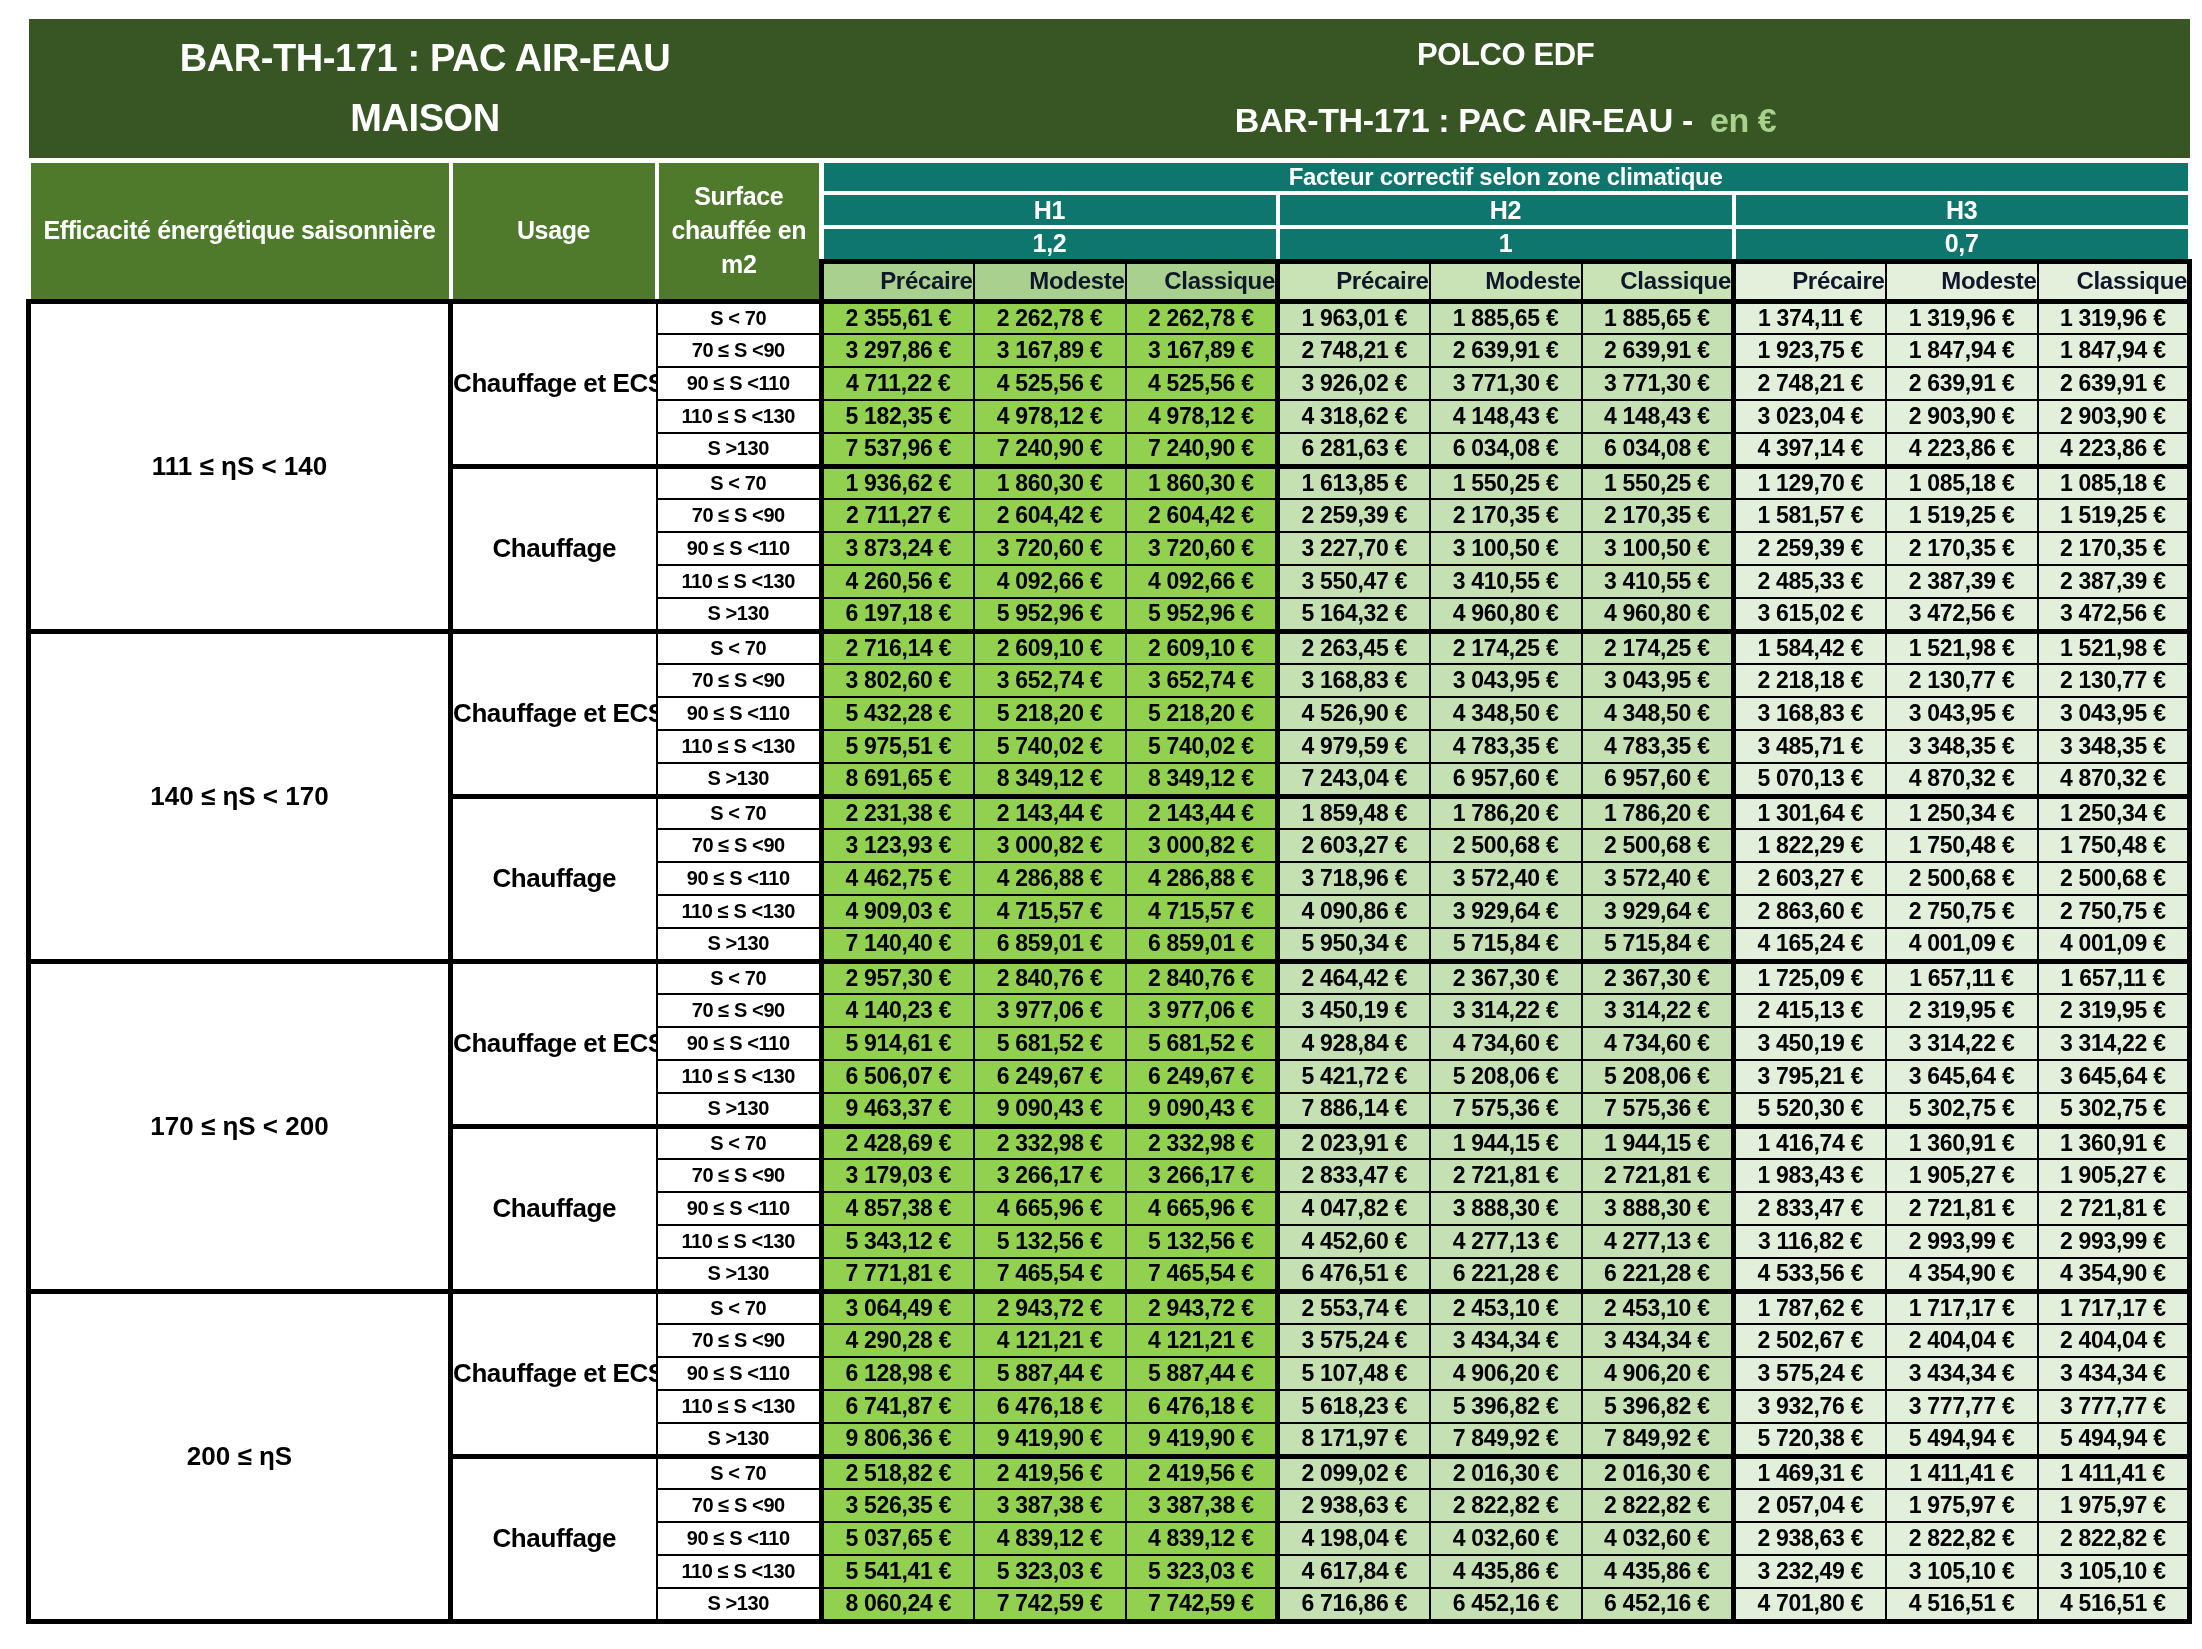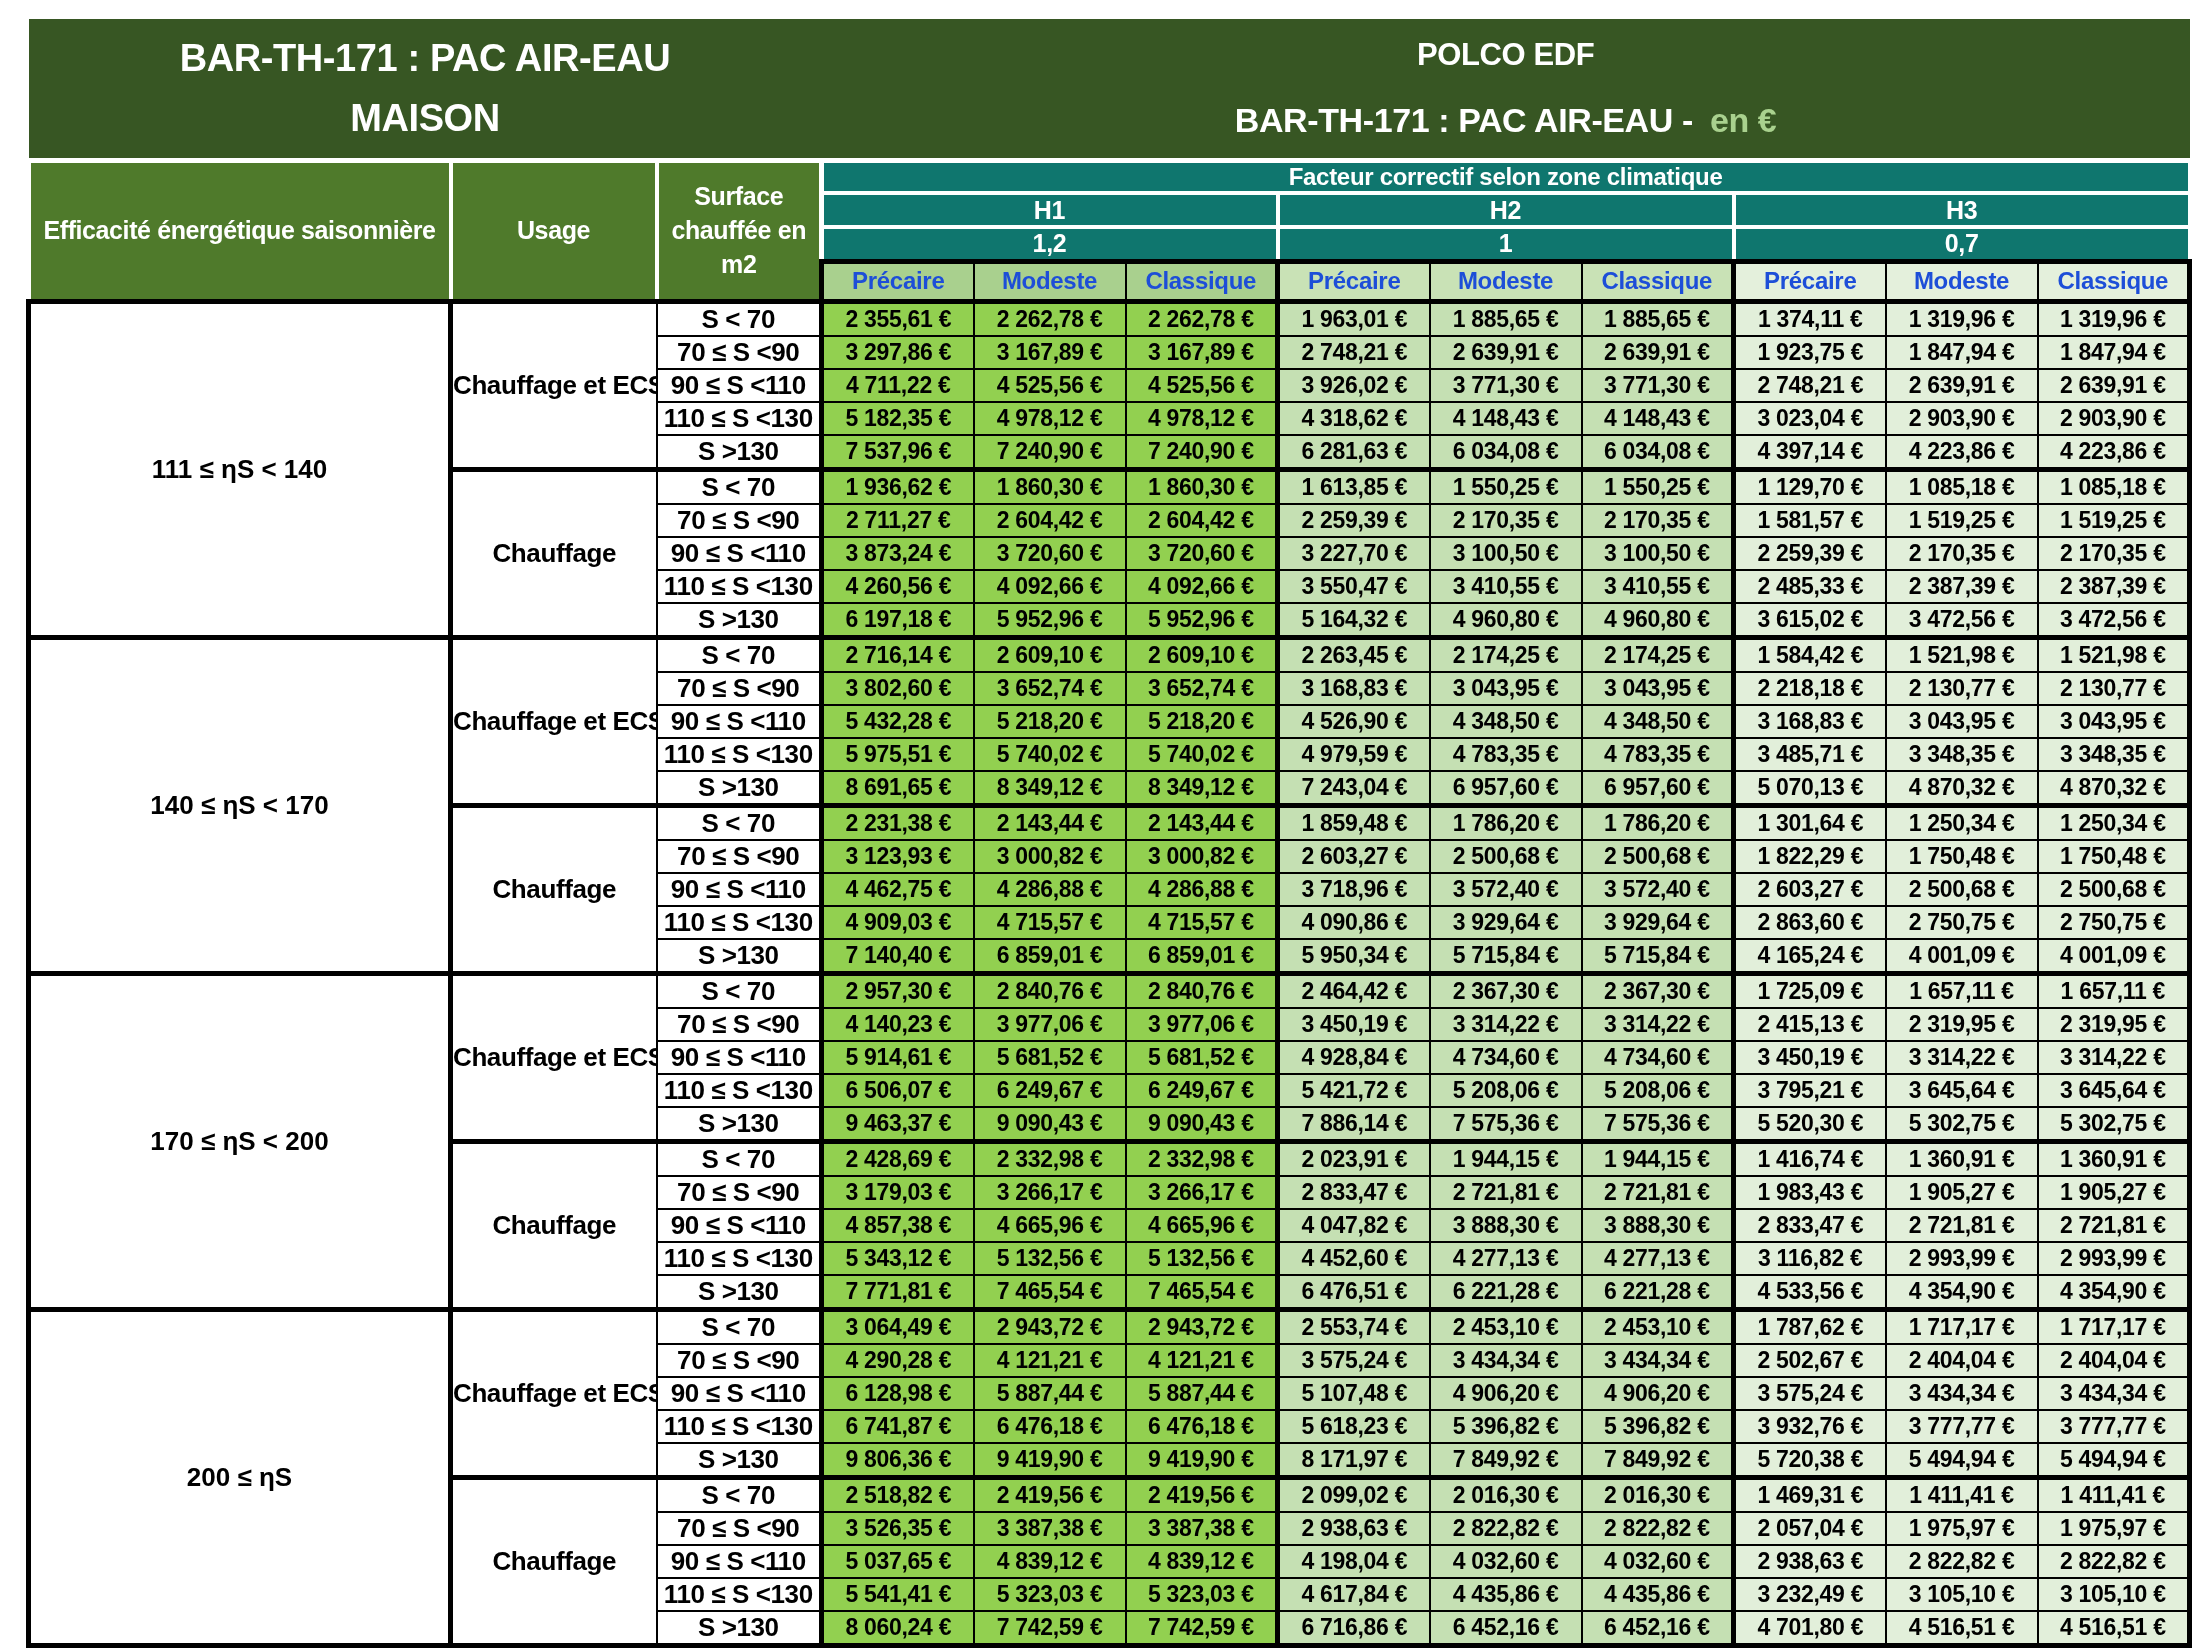--- a/index.html
+++ b/index.html
@@ -21,31 +21,31 @@
   
   .lhead{background:#4F7A2B;color:#ffffff;font-weight:bold;text-align:center;vertical-align:middle;
          border:4.3px solid #ffffff;font-size:25px;letter-spacing:-0.4px;}
   .lhead .wrap{white-space:normal;line-height:1.35;}
   .dk{background:#0f766e;color:#ffffff;font-weight:bold;text-align:center;vertical-align:middle;
       border:4.3px solid #ffffff;font-size:25px;letter-spacing:-0.3px;}
   .row-facteur{height:31px;}
   .row-zone{height:34px;}
   .row-factor{height:34px;}
   .row-cat{height:40px;}
-  .cat{font-weight:bold;color:#1d4ed8;text-align:center;vertical-align:middle;font-size:24px;
+  .cat{font-weight:bold;color:#0f172a;text-align:right;vertical-align:middle;font-size:24px;
        border:2.6px solid #000;border-top:5.2px solid #000;border-bottom:5.2px solid #000;letter-spacing:-0.3px;margin-top:24px;}
   .h1h{background:#A9D08E;} .h2h{background:#C9E2B6;} .h3h{background:#E4F0DC;}
 
   
   .data-row{height:33px;}
   .eff-cell{background:#ffffff;color:#000;font-size:26px;font-weight:600;text-align:center;vertical-align:middle;
             border:2.6px solid #000;border-left:5.2px solid #000;border-right:5.2px solid #000;}
   .usage-cell{background:#ffffff;color:#000;font-size:26px;font-weight:600;text-align:center;vertical-align:middle;
               border:2.6px solid #000;border-left:5.2px solid #000;letter-spacing:-0.4px;}
-  .surface-cell{background:#ffffff;color:#000;font-size:26px;font-weight:700;text-align:center;vertical-align:middle;
+  .surface-cell{background:#ffffff;color:#000;font-size:20px;font-weight:700;text-align:center;vertical-align:middle;
                 border:2.6px solid #000;border-right:5.2px solid #000;letter-spacing:-0.4px;}
   .price{color:#000;font-size:23px;font-weight:700;text-align:center;vertical-align:middle;
          border:2.6px solid #000;letter-spacing:-0.3px;}
   .h1d{background:#92D050;} .h2d{background:#C5E0B3;} .h3d{background:#E2EFDA;}
   .tl{border-left:5.2px solid #000;}
   .trb{border-right:5.2px solid #000;}
   .tt{border-top:5.2px solid #000;}
   .bb{border-bottom:5.2px solid #000;}
 </style>
 </head>

